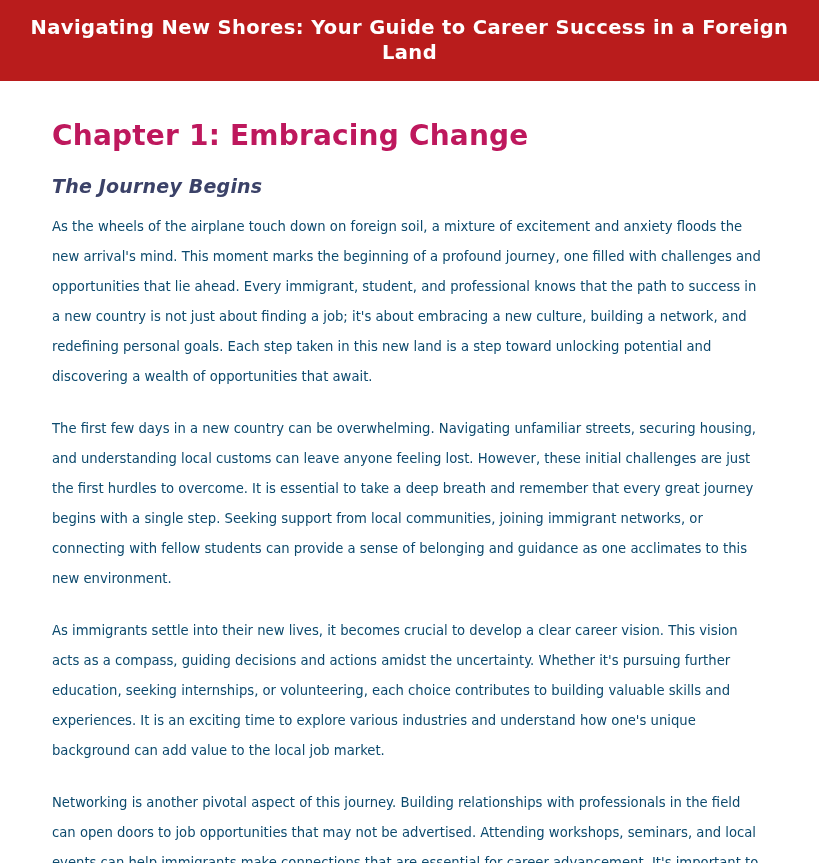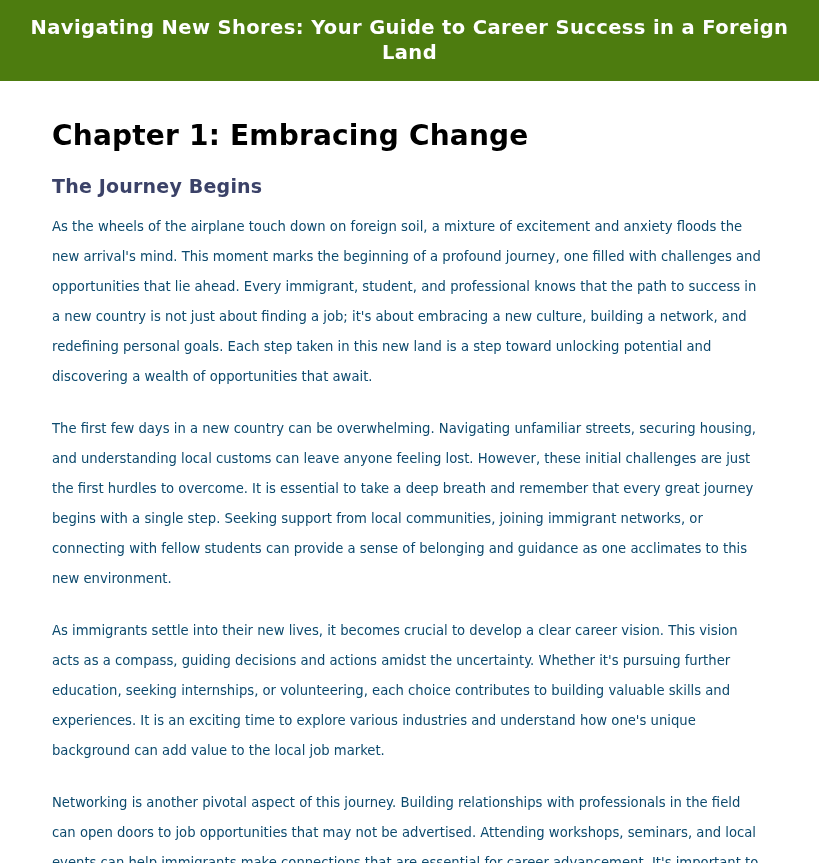--- a/index.html
+++ b/index.html
@@ -16,57 +16,58 @@
   .page {
     width: 819px;
     min-height: 863px;
     position: relative;
     background: #ffffff;
     box-sizing: border-box;
   }
   .header-bar {
     width: 100%;
     height: 81px;
-    background: #4d7c0f;
+    background: #b91c1c;
     display: flex;
     align-items: center;
     justify-content: center;
     box-sizing: border-box;
     padding: 0 26px;
   }
   .header-title {
     color: #ffffff;
     font-size: 19.5px;
     font-weight: bold;
     letter-spacing: 0.4px;
     text-align: center;
     line-height: 1.25;
     font-family: "DejaVu Sans", sans-serif;
   }
   .content {
     padding: 38px 52px 30px 52px;
     box-sizing: border-box;
   }
   .chapter-title {
-    color: #000000;
+    color: #be185d;
     font-size: 28px;
     font-weight: bold;
     letter-spacing: 0.2px;
     margin: 0 0 22px 0;
     line-height: 1.2;
     font-family: "DejaVu Sans", sans-serif;
   }
   .section-title {
     color: #3b4268;
     font-size: 19px;
     font-weight: bold;
     letter-spacing: 0.2px;
     margin: 0 0 14px 0;
     line-height: 1.25;
     font-family: "DejaVu Sans", sans-serif;
+    font-style: italic;
   }
   .body-paragraph {
     font-size: 13.2px;
     line-height: 30px;
     color: #0c4a6e;
     margin: 0 0 22px 0;
     text-align: left;
     max-width: 715px;
     font-family: "DejaVu Sans", sans-serif;
   }

